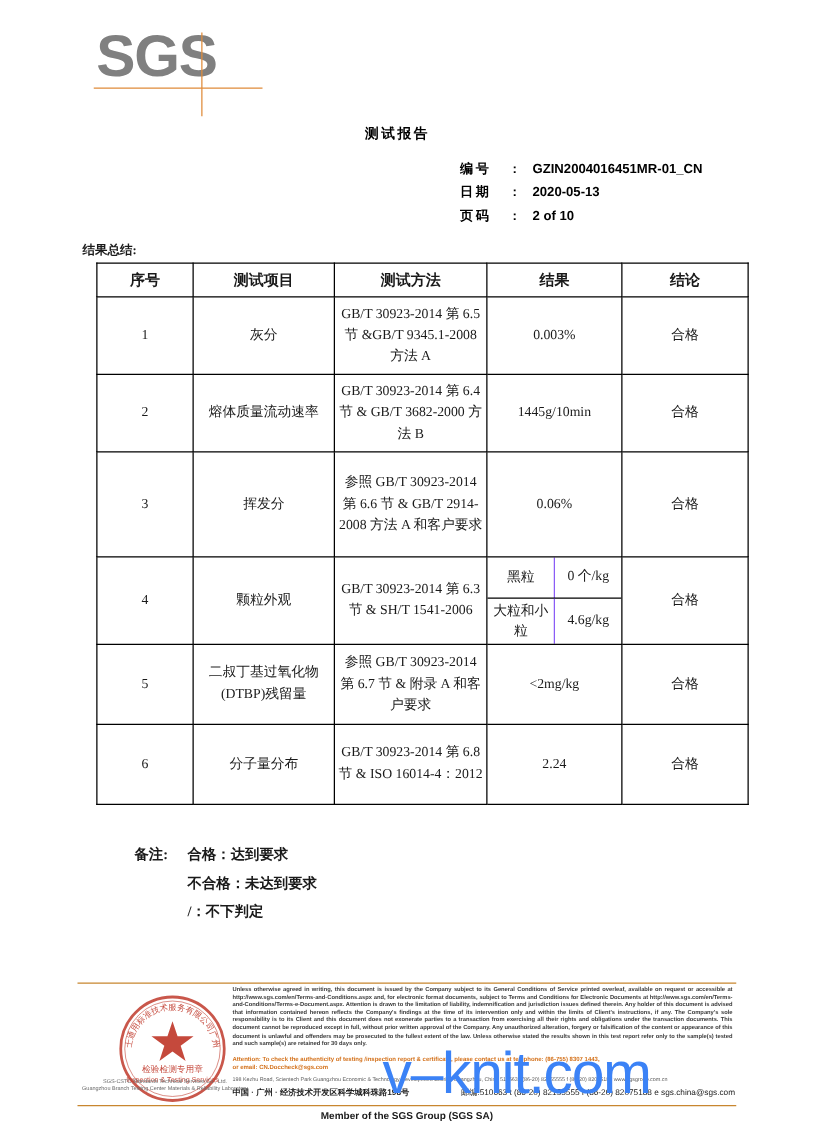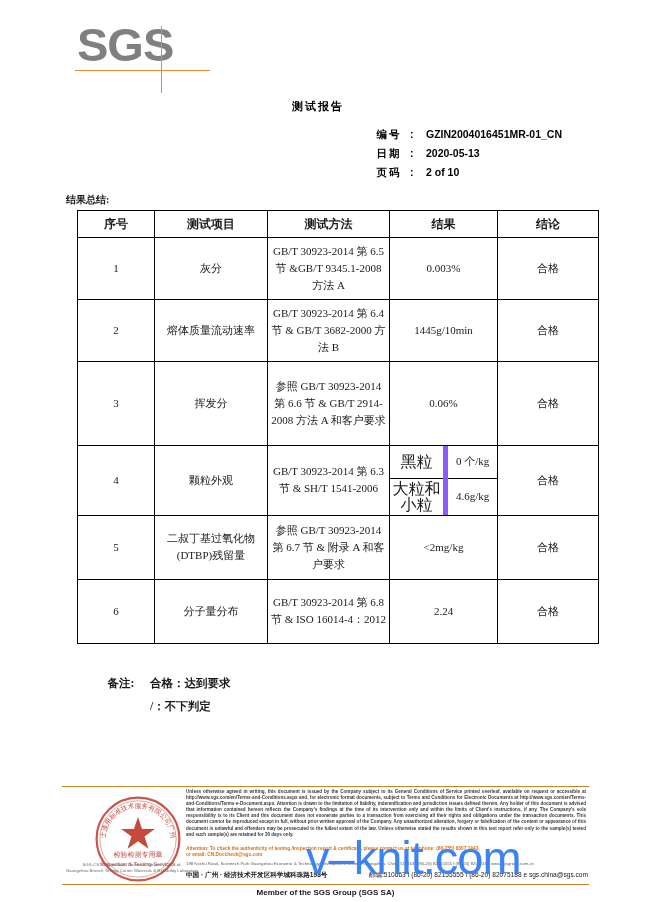--- a/index.html
+++ b/index.html
@@ -72,21 +72,21 @@
     font-family: "Liberation Sans", sans-serif;
     font-size: 10.5px;
     font-weight: bold;
     color: #000;
   }
   .meta-row {
     display: flex;
     align-items: baseline;
     height: 19px;
   }
-  .meta-label { width: 42px; letter-spacing: 2px; text-align: center; }
+  .meta-label { width: 42px; letter-spacing: 2px; }
   .meta-colon { width: 16px; }
   .meta-value { font-weight: bold; }
 
   
   .section-label {
     position: absolute;
     left: 66px;
     top: 193px;
     font-family: "Liberation Serif", serif;
     font-weight: bold;
@@ -137,23 +137,23 @@
     width: 100%;
     border-collapse: collapse;
     table-layout: fixed;
   }
   .subtable td {
     border: none;
     padding: 2px;
   }
   .subtable tr:first-child td { border-bottom: 1px solid #000; }
   .subtable td:first-child {
-    border-right: 5px solid #8b5cf6;
+    border-right: 1px solid #8b5cf6;
     width: 46%;
-    font-size: 16px;
+    font-size: 11px;
     line-height: 16px;
   }
   td.nested { padding: 0; }
 
   
   .notes {
     position: absolute;
     left: 92px;
     top: 676px;
     font-family: "Liberation Serif", serif;
@@ -377,20 +377,24 @@
     </tbody>
   </table>
 
   <div class="notes">
     <div class="notes-row">
       <span class="notes-label">备注:</span>
       <span>合格：达到要求</span>
     </div>
     <div class="notes-row">
       <span class="notes-spacer"></span>
+      <span>不合格：未达到要求</span>
+    </div>
+    <div class="notes-row">
+      <span class="notes-spacer"></span>
       <span>/：不下判定</span>
     </div>
   </div>
 
   <div class="footer-rule"></div>
   <div class="footer-rule2"></div>
 
   <svg class="stamp" viewBox="0 0 100 100">
     <circle cx="50" cy="50" r="45" fill="none" stroke="#c0392b" stroke-width="2.4" opacity="0.85"></circle>
     <circle cx="50" cy="50" r="41.5" fill="none" stroke="#c0392b" stroke-width="0.7" opacity="0.7"></circle>

